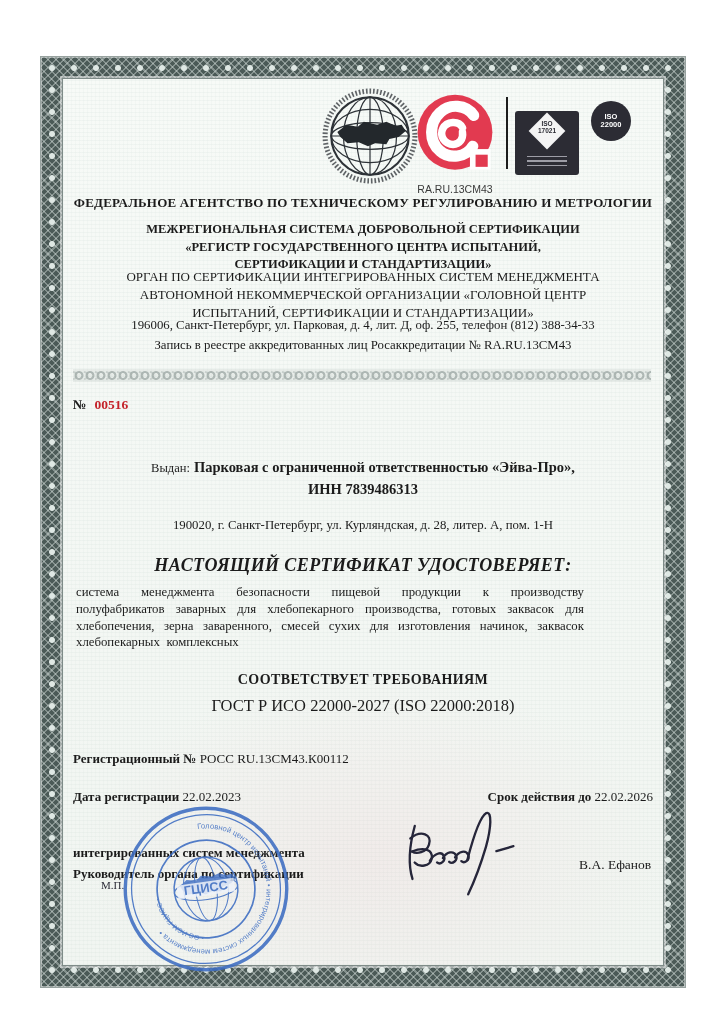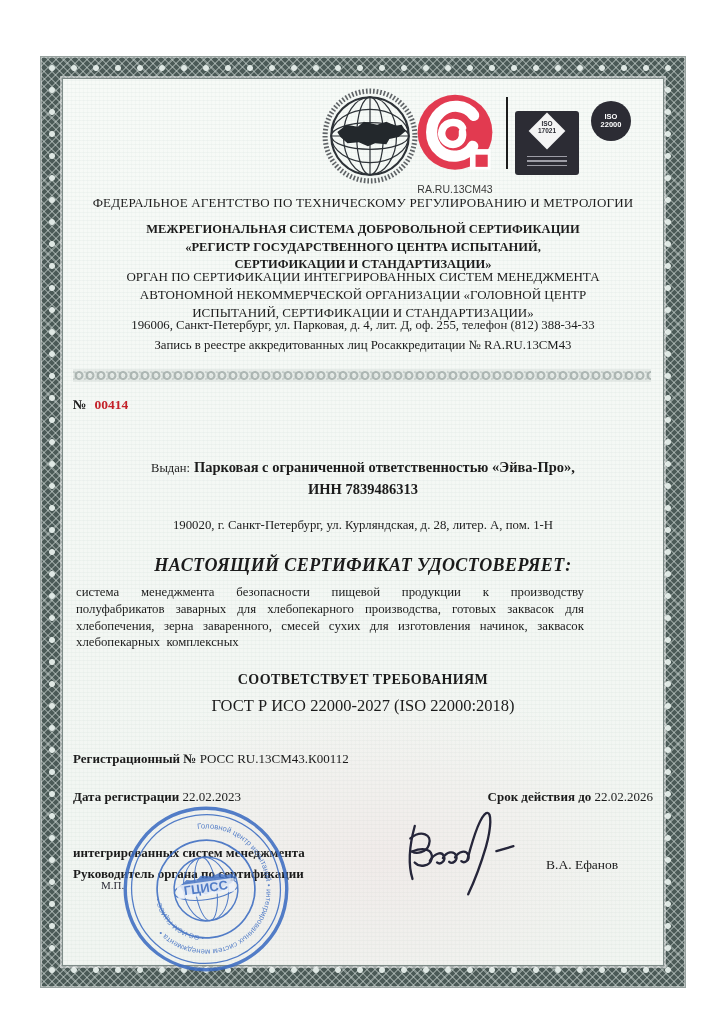--- a/index.html
+++ b/index.html
@@ -30,21 +30,21 @@
   .divider{width:2px;height:72px;background:#1d1d1d;}
   .badge-sq{width:64px;height:64px;background:#2c2c34;border-radius:3px;position:relative;}
   .diamond{position:absolute;left:19px;top:7px;width:26px;height:26px;background:#f4f4f4;transform:rotate(45deg);}
   .diamond-label{position:absolute;left:6px;top:9px;width:52px;text-align:center;
       font-family:"Liberation Sans", sans-serif;font-weight:bold;font-size:6.5px;line-height:7px;color:#2c2c34;}
   .micro-lines{position:absolute;left:12px;bottom:9px;width:40px;}
   .micro-lines div{height:1.5px;background:#9d9da6;margin-top:3px;}
   .badge-ci{width:40px;height:40px;border-radius:50%;background:#2c2c34;display:flex;align-items:center;justify-content:center;
       font-family:"Liberation Sans", sans-serif;font-weight:bold;font-size:7.5px;line-height:8px;color:#fff;text-align:center;}
   
-  .t-agency{font-weight:normal;font-size:13px;letter-spacing:.2px;}
+  .t-agency{font-weight:bold;font-size:13px;letter-spacing:.2px;}
   .t-sys{font-weight:bold;font-size:12.5px;line-height:17.5px;}
   .t-organ{font-size:13px;line-height:18px;}
   .t-addr{font-size:12.8px;}
   .t-reg-note{font-size:12.8px;}
   .chain{height:13px;opacity:.75;
       background:
         radial-gradient(circle 5px at 6px 6.5px, rgba(140,152,149,0) 2.1px, rgba(140,152,149,.85) 2.7px 4px, rgba(140,152,149,0) 4.9px),
         radial-gradient(circle 5px at 0px 6.5px, rgba(160,170,167,0) 2.1px, rgba(160,170,167,.55) 2.7px 4px, rgba(160,170,167,0) 4.9px),
         linear-gradient(rgba(170,180,177,.25), rgba(170,180,177,.25));
       background-size:11px 13px, 11px 13px, auto;}
@@ -57,21 +57,21 @@
   .t-addr2{font-size:12.8px;}
   .t-heading{font-weight:bold;font-size:18px;letter-spacing:.4px;font-style:italic;}
   .t-para{font-size:12.8px;line-height:16.8px;text-align:justify;word-spacing:3.5px;}
   .t-sootv{font-weight:bold;font-size:14px;letter-spacing:.4px;}
   .t-gost{font-size:16.5px;}
   .t-regline{font-size:13px;}
   .t-regline b{font-weight:bold;}
   .t-dates{font-size:13px;}
   .t-pos{font-weight:bold;font-size:13px;line-height:21px;}
   .t-mp{font-size:11px;color:#2c2c38;}
-  .t-signer{font-size:13.5px;}
+  .t-signer{font-size:13.5px;margin-left:33px;}
   .sig{transform:rotate(-3deg);}
   .stamp{opacity:.88;transform:rotate(-8deg);}
 </style>
 </head>
 <body>
 
 <div class="page">
   <div class="cert">
     <div class="cert-inner">
       <div class="content">
@@ -140,21 +140,21 @@
           <div>АВТОНОМНОЙ НЕКОММЕРЧЕСКОЙ ОРГАНИЗАЦИИ «ГОЛОВНОЙ ЦЕНТР</div>
           <div>ИСПЫТАНИЙ, СЕРТИФИКАЦИИ И СТАНДАРТИЗАЦИИ»</div>
         </div>
 
         <div class="abs ctr t-addr" style="top:239px;">196006, Санкт-Петербург, ул. Парковая, д. 4, лит. Д, оф. 255, телефон (812) 388-34-33</div>
         <div class="abs ctr t-reg-note" style="top:259px;">Запись в реестре аккредитованных лиц Росаккредитации № RA.RU.13CM43</div>
 
         <div class="chain abs" style="left:10px;right:12px;top:290px;"></div>
 
         <div class="abs t-num" style="left:10px;top:318px;">
-          <span>№</span><span class="red">00414</span>
+          <span>№</span><span class="red">00516</span>
         </div>
 
 
         <div class="abs ctr" style="top:379px;">
           <span class="t-vydan-label">Выдан:</span>
           <span class="t-vydan">Парковая с ограниченной ответственностью «Эйва-Про»,</span>
         </div>
         <div class="abs ctr t-inn" style="top:402px;">ИНН 7839486313</div>
 
         <div class="abs ctr t-addr2" style="top:439px;">190020, г. Санкт-Петербург, ул. Курляндская, д. 28, литер. А, пом. 1-Н</div>

